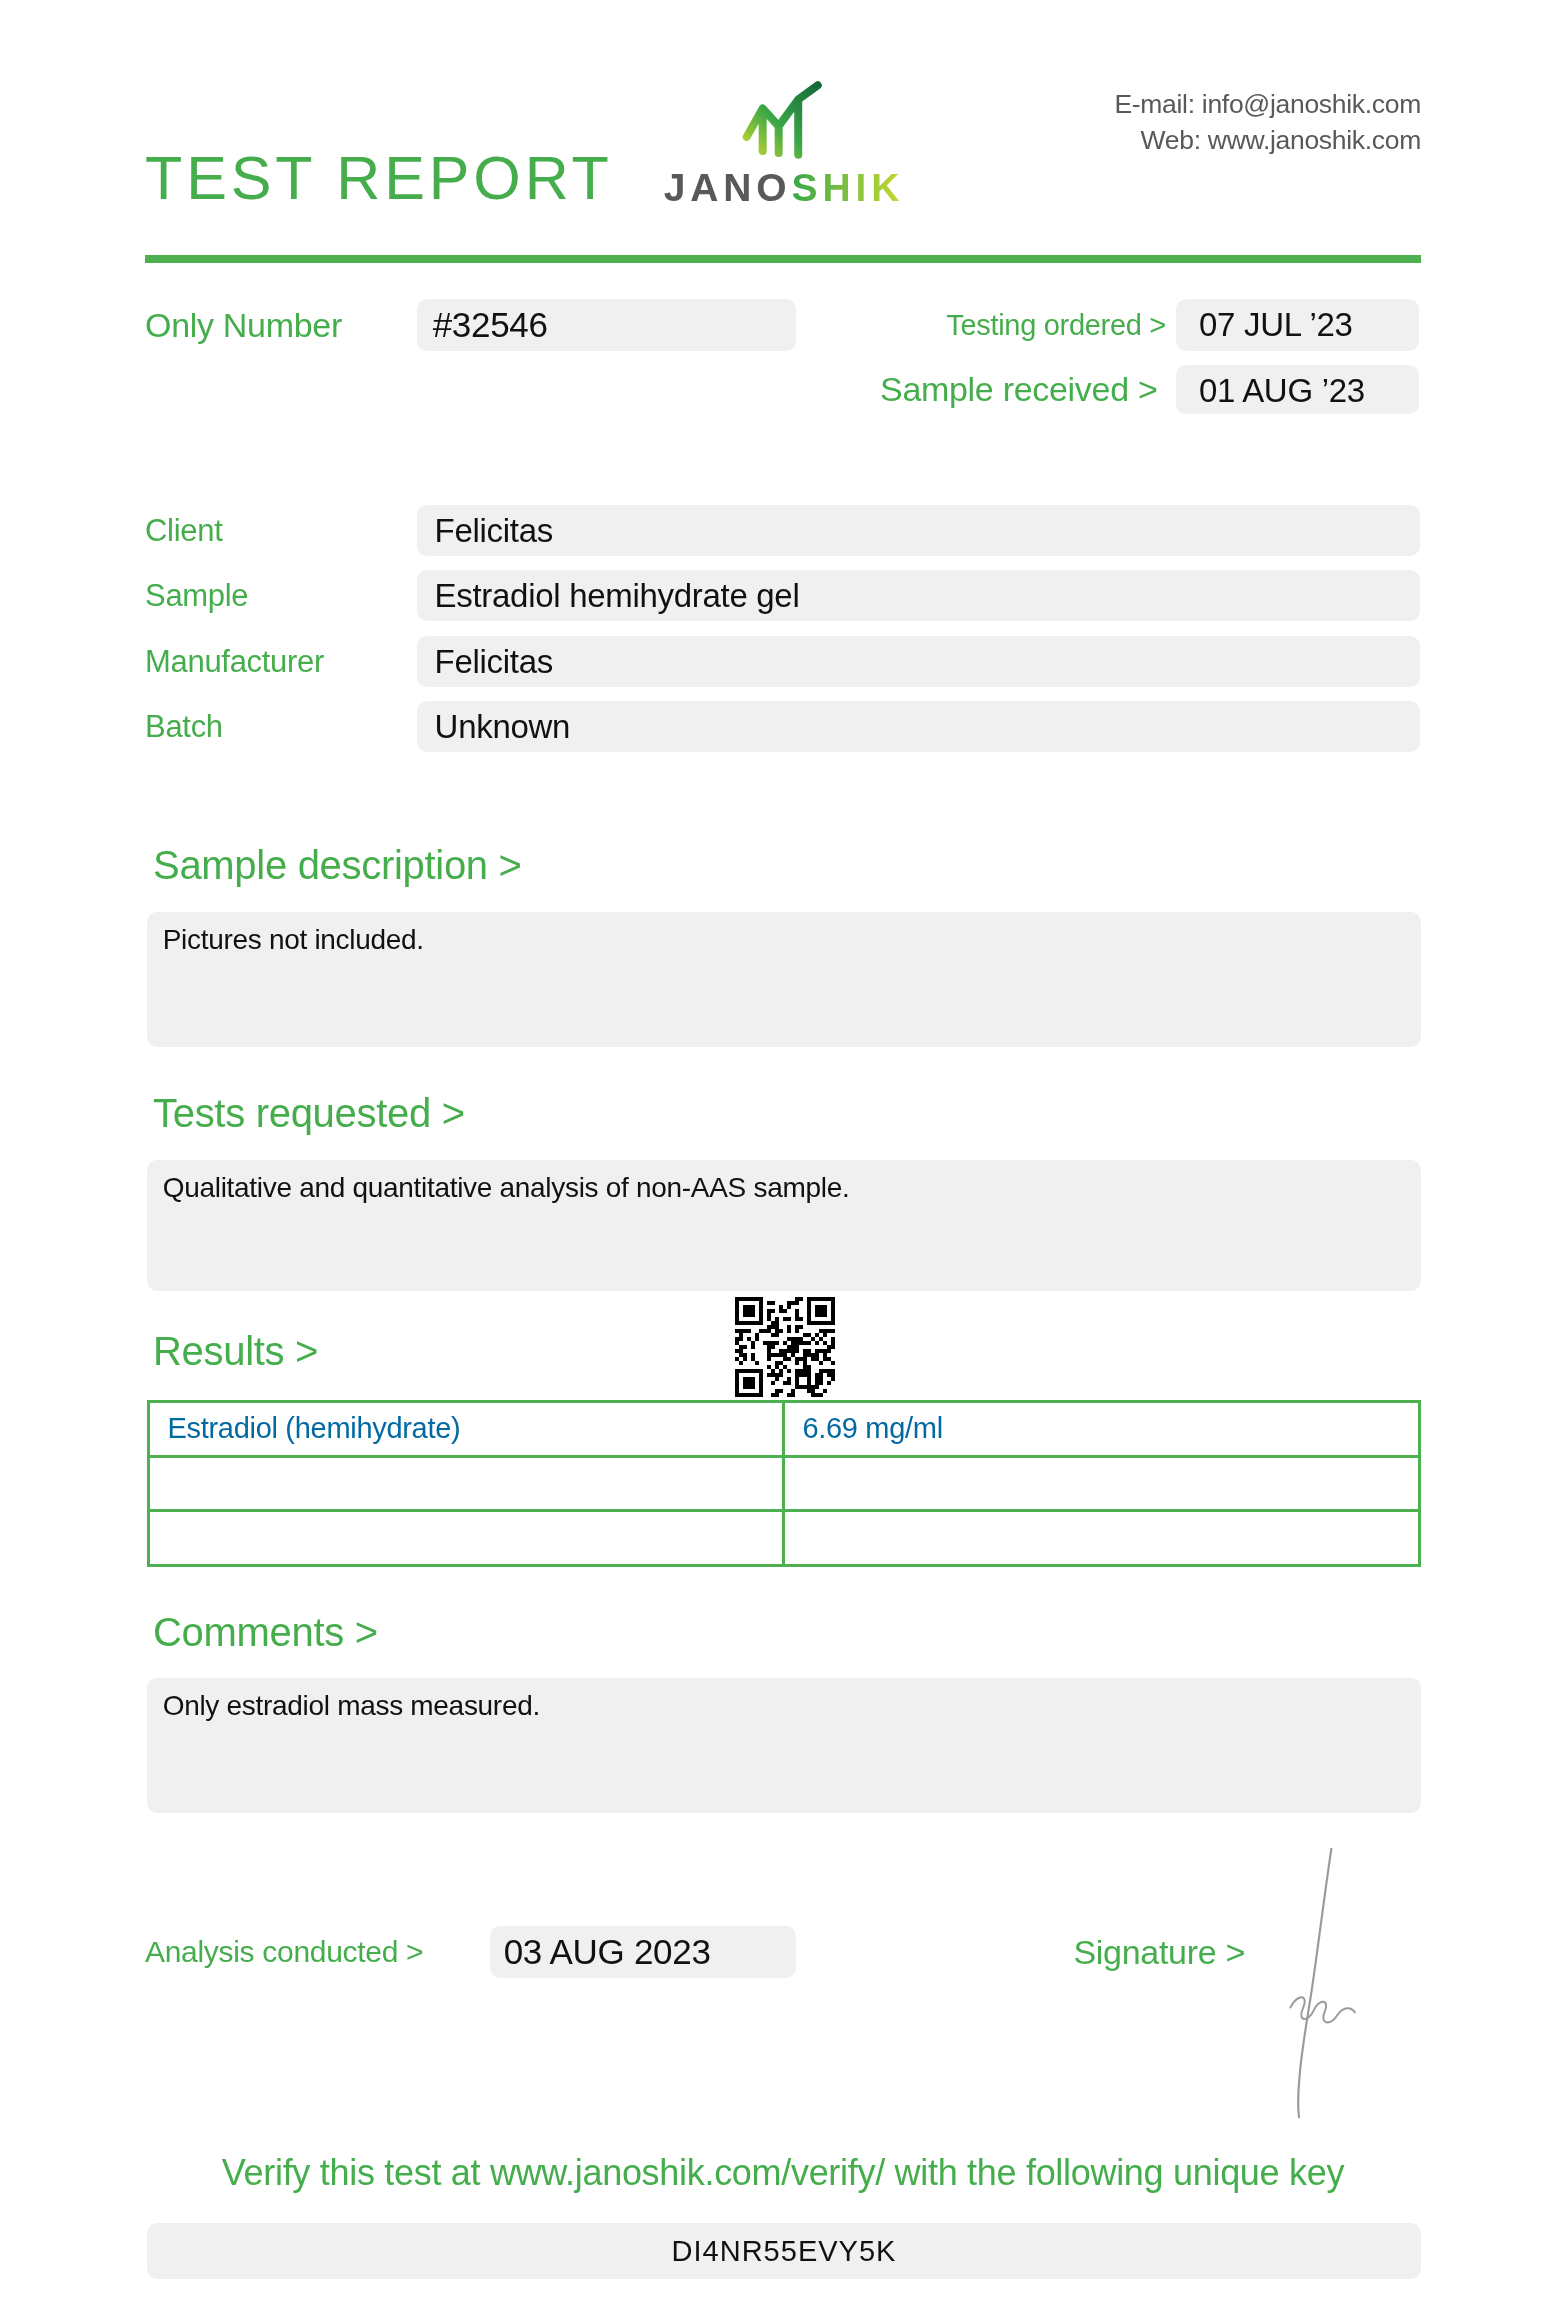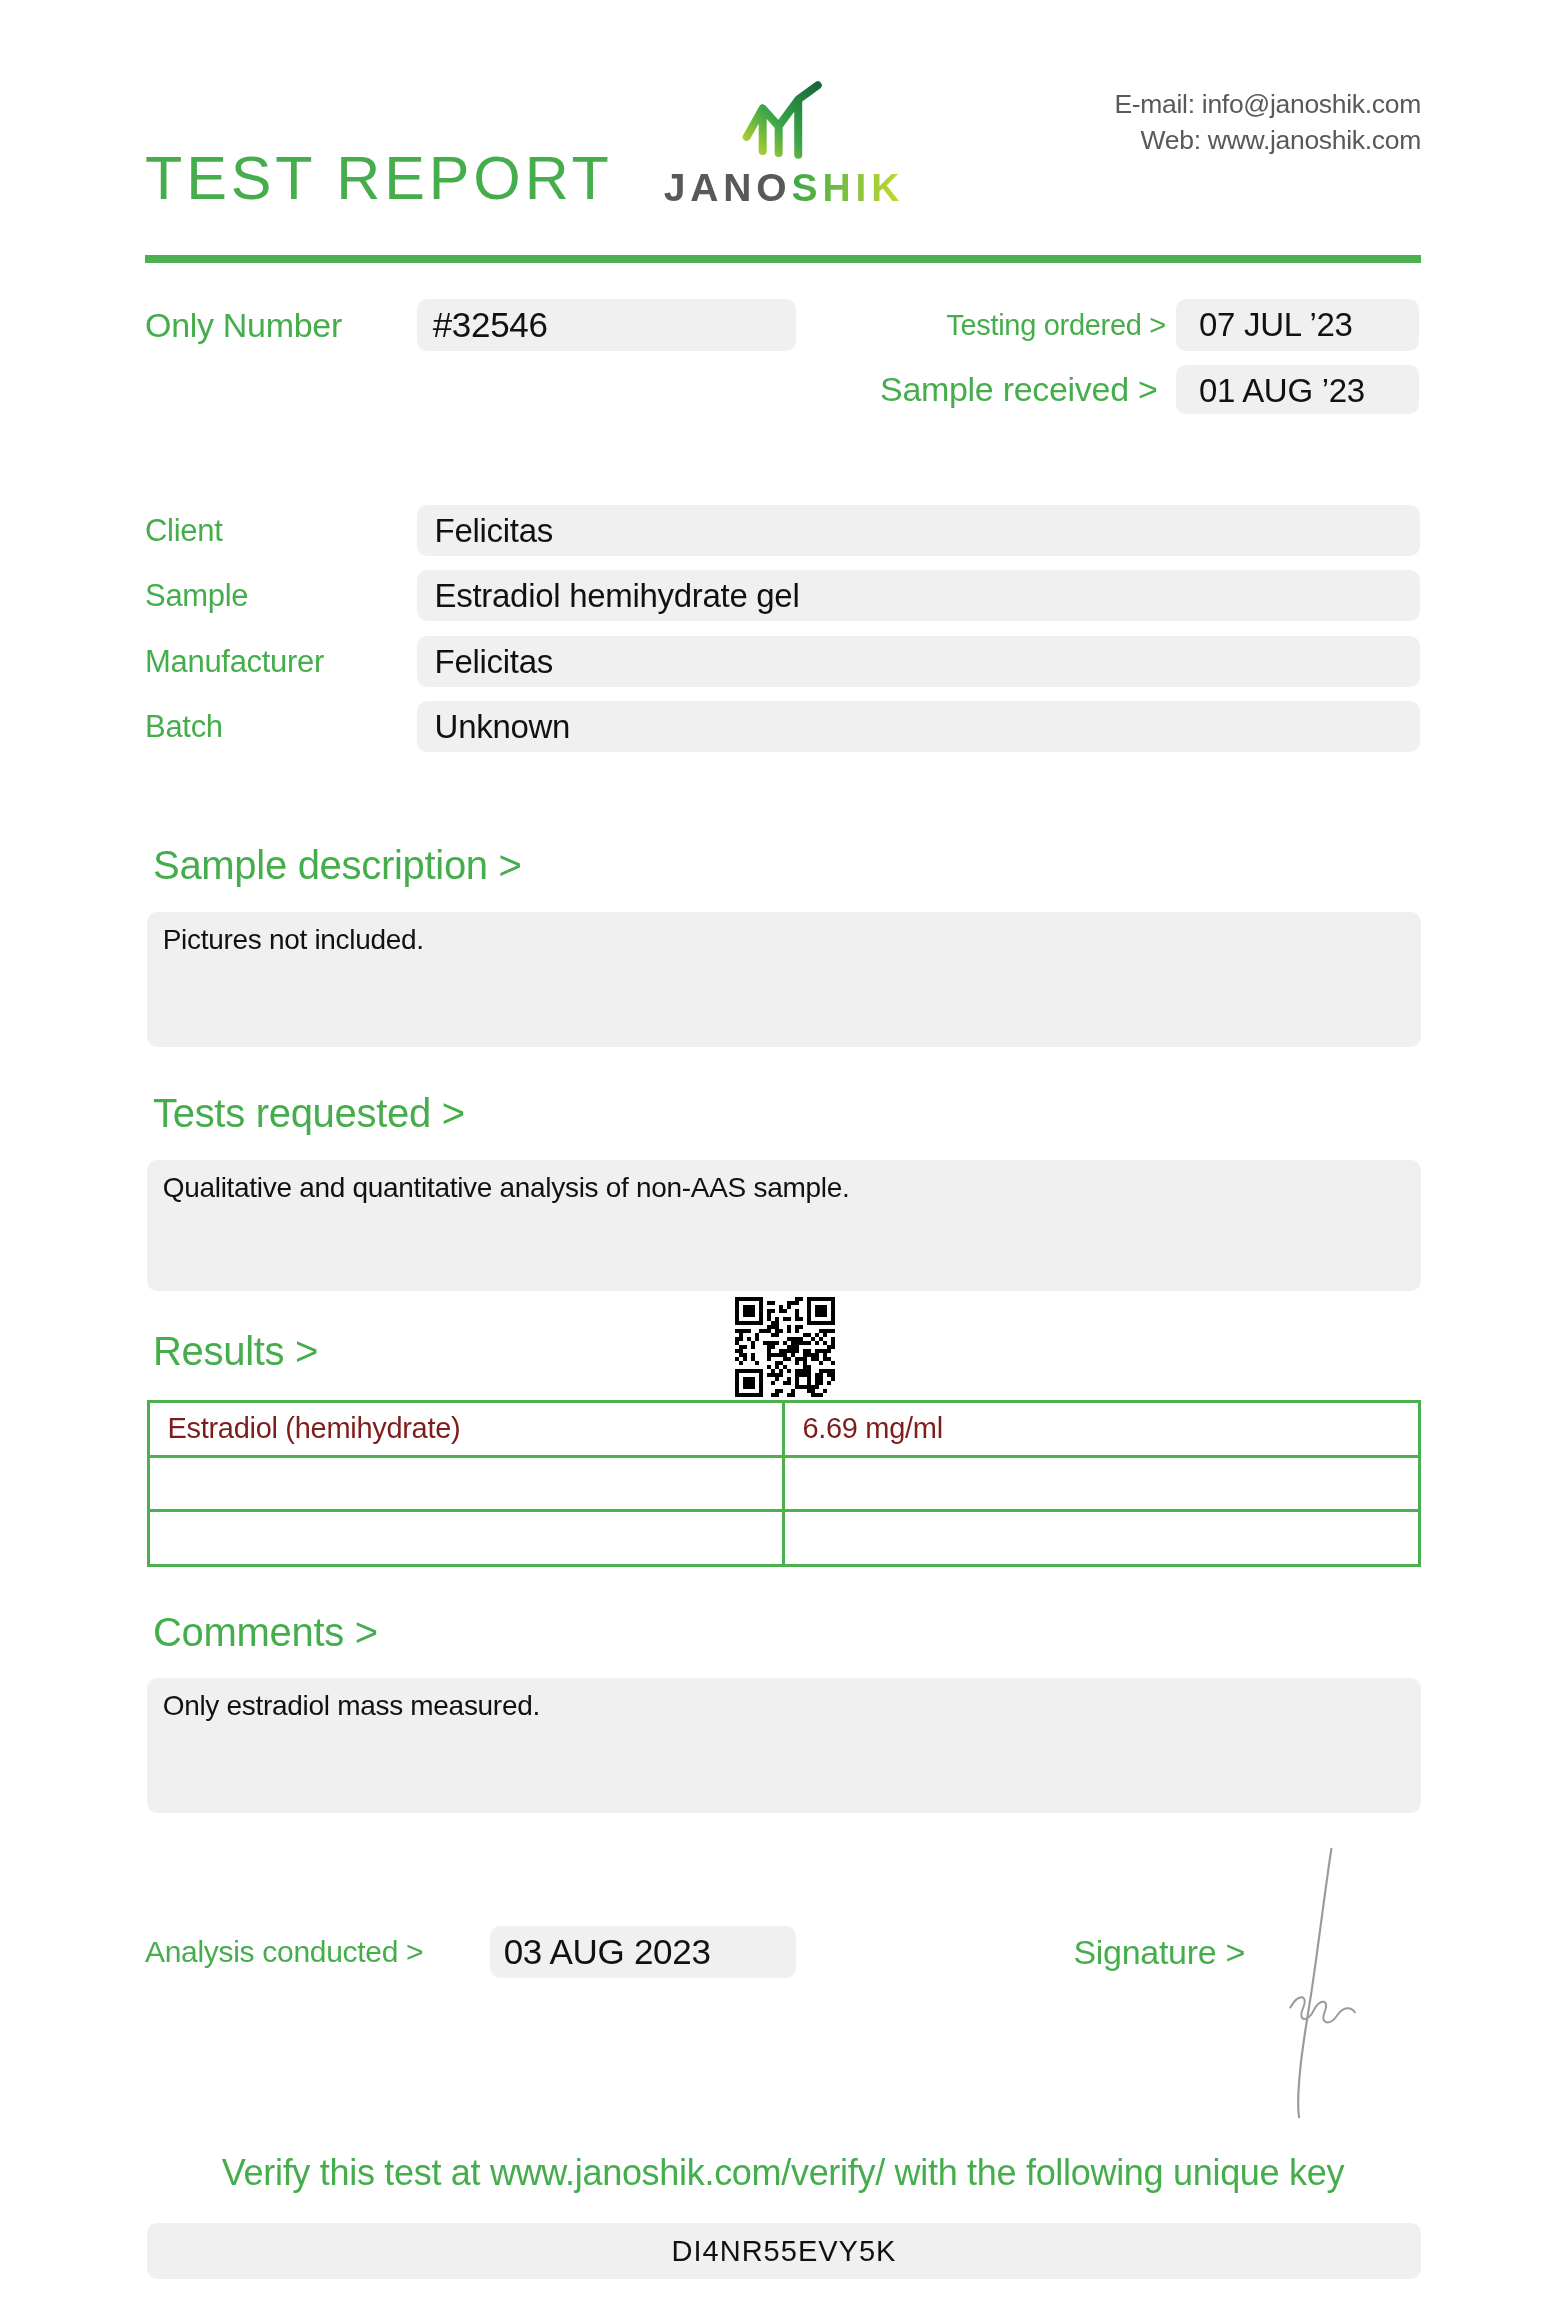--- a/index.html
+++ b/index.html
@@ -42,21 +42,21 @@
   
   .section-heading{left:153px;font-size:40px;}
   .text-box{left:147px;width:1274px;}
   .text-box span{display:block;padding:11.8px 15.7px;font-size:28px;color:#111;}
 
   
   .results-table{
     left:147px;top:1400px;width:1274px;height:167px;background:#4caf50;
     display:grid;grid-template-columns:632px 1fr;grid-auto-rows:1fr;gap:2.9px;padding:2.9px;box-sizing:border-box;
   }
-  .results-table .cell{background:#fff;display:flex;align-items:center;padding-left:17.6px;font-size:29px;color:#7f1d1d;}
+  .results-table .cell{background:#fff;display:flex;align-items:center;padding-left:17.6px;font-size:29px;color:#0369a1;}
 
   
   .analysis-label{left:145px;top:1926px;font-size:30px;line-height:52px;}
   .analysis-box{left:490px;top:1926px;width:306px;height:52px;}
   .analysis-box span{display:block;padding-left:13.7px;font-size:35px;line-height:52px;color:#111;}
   .signature-label{left:980px;top:1926px;width:265px;text-align:right;font-size:34px;line-height:52px;}
   .signature-svg{left:1255px;top:1841px;}
   .verify-line{left:145px;top:2152px;width:1276px;text-align:center;font-size:36px;}
   .key-box{left:147px;top:2223px;width:1274px;height:56px;text-align:center;}
   .key-box span{font-size:29px;line-height:56px;letter-spacing:1px;color:#111;}

